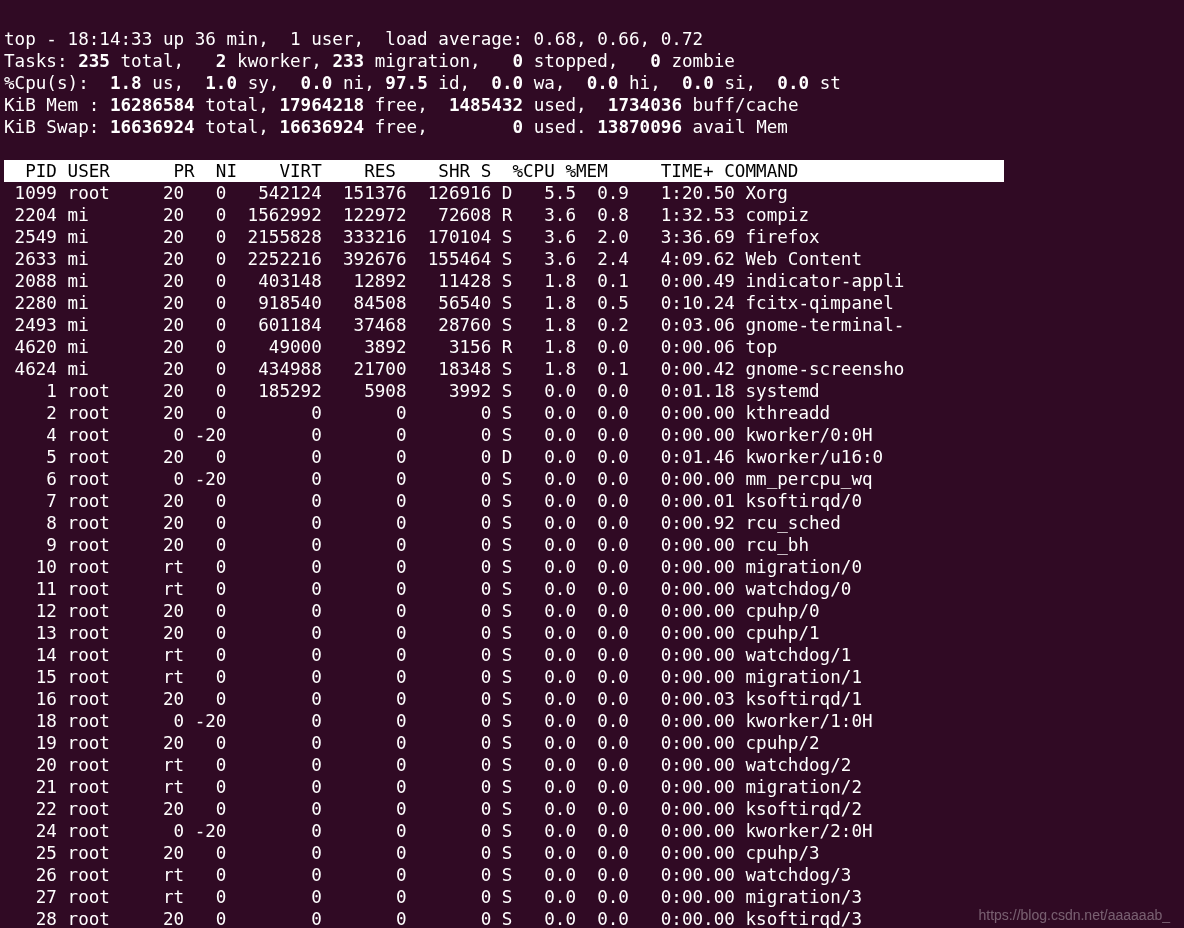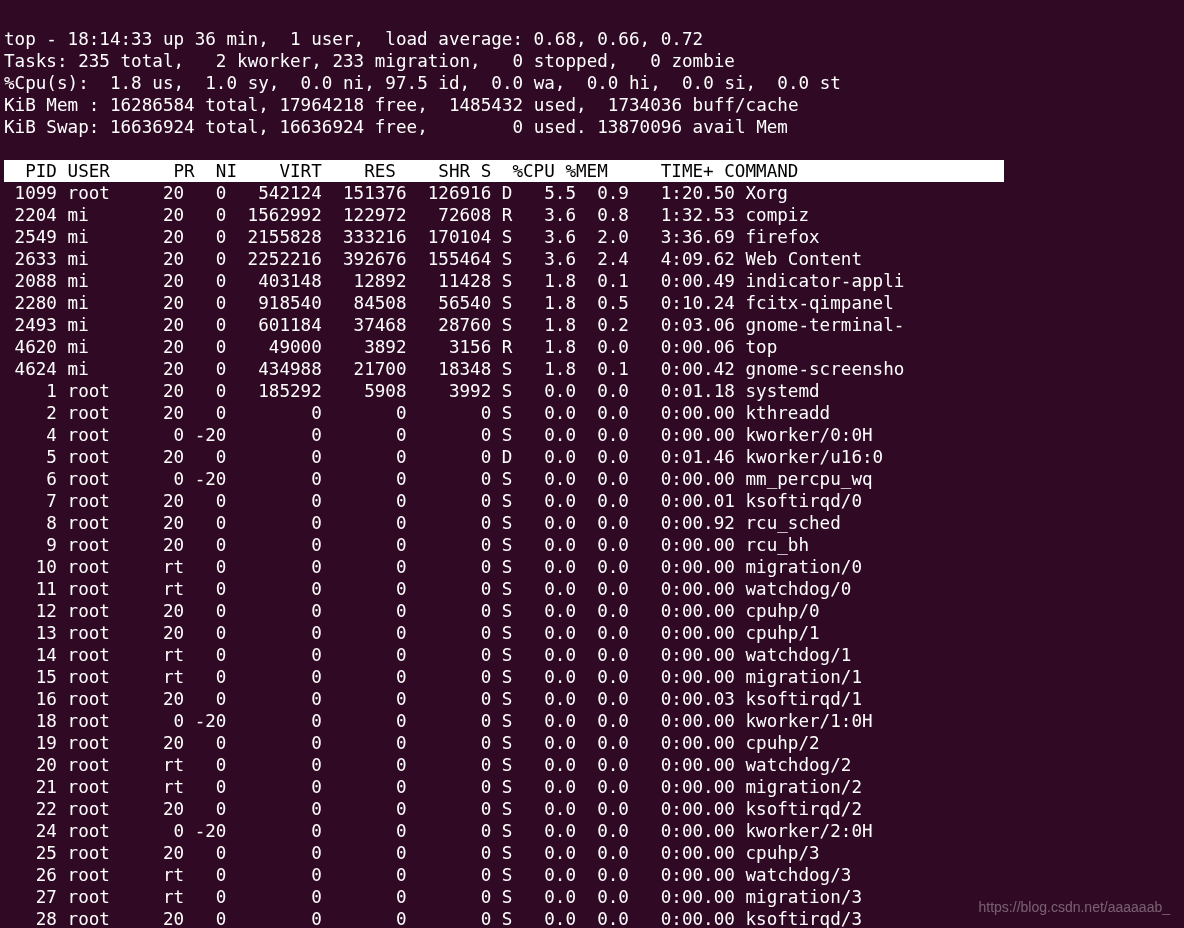--- a/index.html
+++ b/index.html
@@ -10,32 +10,32 @@
     font-size:17.6px;
     line-height:22px;
     width:1184px;
     height:928px;
     overflow:hidden;
   }
   .term{
     padding:6px 0 0 4px;
     white-space:pre;
   }
-  .b{font-weight:normal;}
+  .b{font-weight:bold;}
   .hdr-row{
     background:#FFFFFF;
     color:#000000;
     font-weight:normal;
     display:block;
     width:1000px;
   }
   .watermark{
     position:absolute;
     right:14px;
-    bottom:10px;
+    bottom:2px;
     color:rgba(255,255,255,0.35);
     font-size:14px;
     font-family:Arial,sans-serif;
     white-space:pre;
   }
   .proc-row{display:block;}
   .proc-row.bold{font-weight:normal;}
 </style>
 </head>
 <body>

